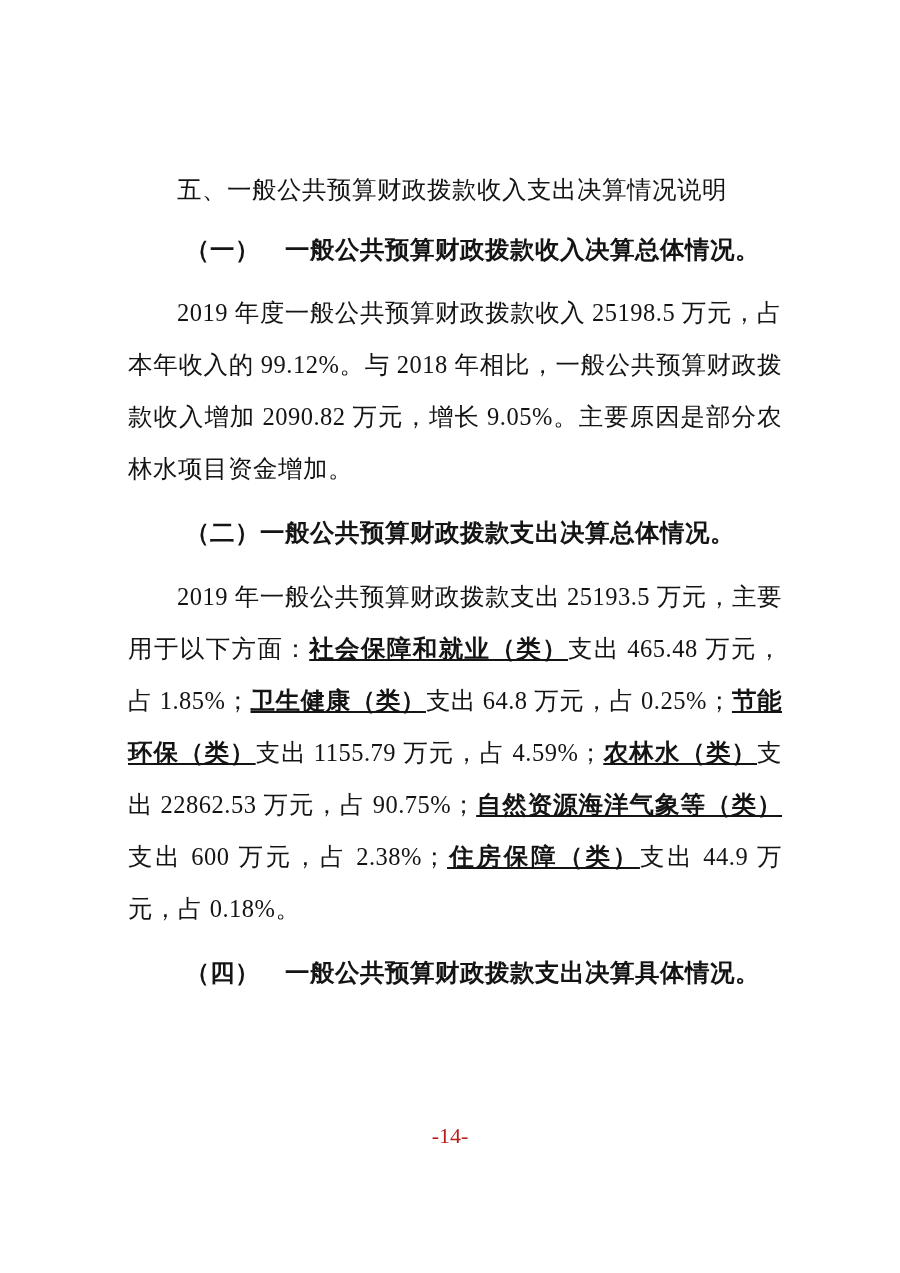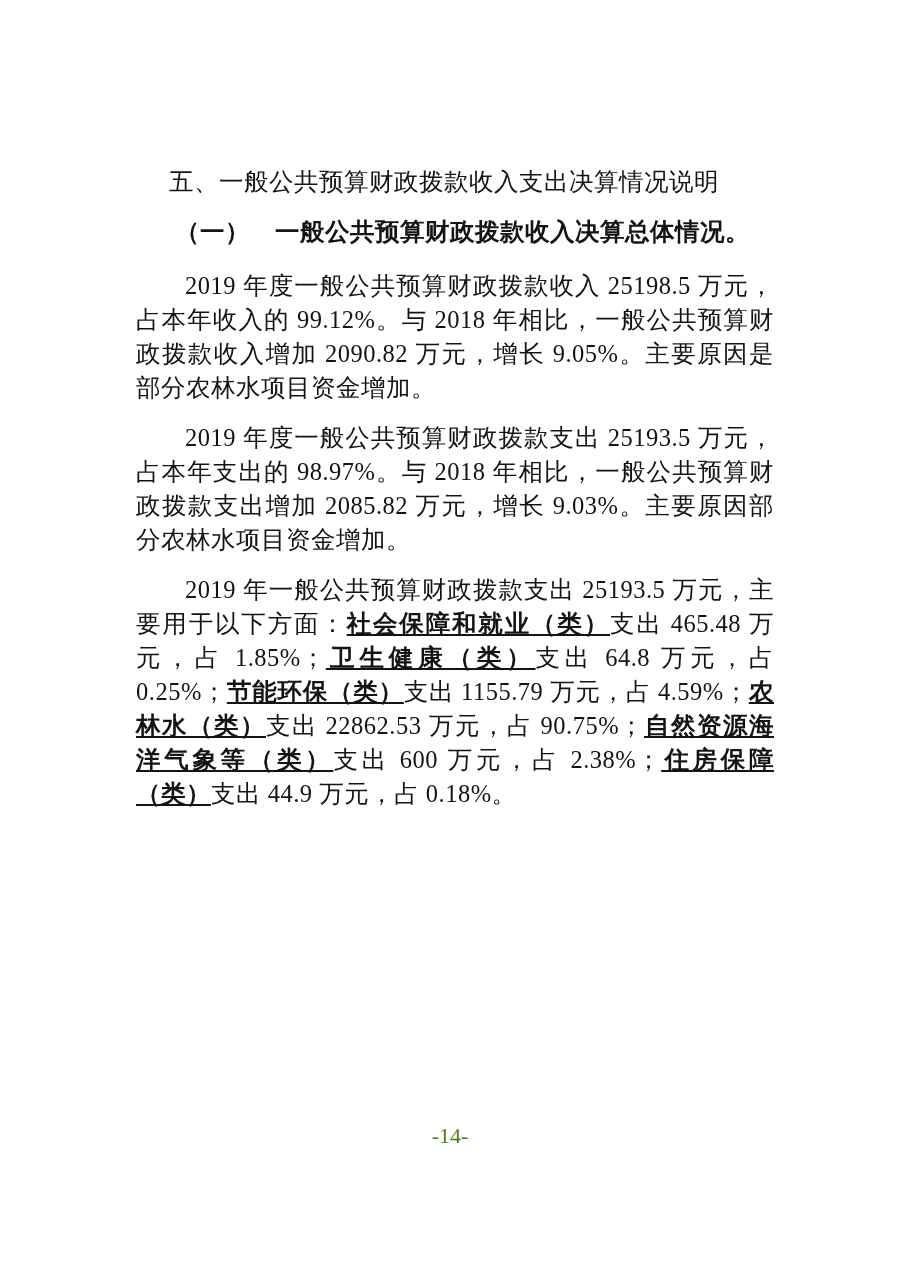--- a/index.html
+++ b/index.html
@@ -18,72 +18,73 @@
   .page {
     position: absolute;
     top: 160px;
     left: 120px;
     width: 670px;
   }
   .doc-h1 {
     font-size: 24.5px;
     line-height: 43.6px;
     font-weight: normal;
-    margin: 0;
+    margin: 8px;
     text-indent: 49px;
     letter-spacing: 0.5px;
     white-space: nowrap;
     font-family: Liberation Serif, serif;
   }
   .doc-h2 {
     font-size: 24.5px;
     line-height: 43.6px;
     font-weight: bold;
-    margin: 6px;
+    margin: 16px;
     text-indent: 49px;
     letter-spacing: 0.5px;
   }
   .doc-p {
     font-size: 24.5px;
-    line-height: 34px;
-    margin: 16px;
+    line-height: 52px;
+    margin: 8px;
     text-indent: 49px;
     text-align: justify;
     text-align-last: left;
     letter-spacing: 0.5px;
   }
   .doc-p .b {
     font-weight: bold;
     text-decoration: underline;
   }
   .page-number {
     position: absolute;
     top: 1124px;
     left: 0;
     width: 900px;
     text-align: center;
     font-size: 22px;
     line-height: 24px;
-    color: #4d7c0f;
+    color: #b91c1c;
   }
 </style>
 </head>
 <body>
 
 <div class="page">
 
   <h1 class="doc-h1">五、一般公共预算财政拨款收入支出决算情况说明</h1>
 
   <h2 class="doc-h2">（一）　一般公共预算财政拨款收入决算总体情况。</h2>
 
   <p class="doc-p">2019 年度一般公共预算财政拨款收入 25198.5 万元，占本年收入的 99.12%。与 2018 年相比，一般公共预算财政拨款收入增加 2090.82 万元，增长 9.05%。主要原因是部分农林水项目资金增加。</p>
 
+  <h2 class="doc-h2">（二）一般公共预算财政拨款支出决算总体情况。</h2>
 
-  <p class="doc-p">2019 年度一般公共预算财政拨款支出 25193.5 万元，占本年支出的 98.97%。与 2018 年相比，一般公共预算财政拨款支出增加 2085.82 万元，增长 9.03%。主要原因部分农林水项目资金增加。</p>
 
 
   <p class="doc-p"><span>2019 年一般公共预算财政拨款支出 25193.5 万元，主要用于以下方面：</span><span class="b">社会保障和就业（类）</span><span>支出 465.48 万元，占 1.85%；</span><span class="b">卫生健康（类）</span><span>支出 64.8 万元，占 0.25%；</span><span class="b">节能环保（类）</span><span>支出 1155.79 万元，占 4.59%；</span><span class="b">农林水（类）</span><span>支出 22862.53 万元，占 90.75%；</span><span class="b">自然资源海洋气象等（类）</span><span>支出 600 万元，占 2.38%；</span><span class="b">住房保障（类）</span><span>支出 44.9 万元，占 0.18%。</span></p>
 
+  <h2 class="doc-h2">（四）　一般公共预算财政拨款支出决算具体情况。</h2>
 
 
 </div>
 
 <div class="page-number">-14-</div>
 
 </body></html>

